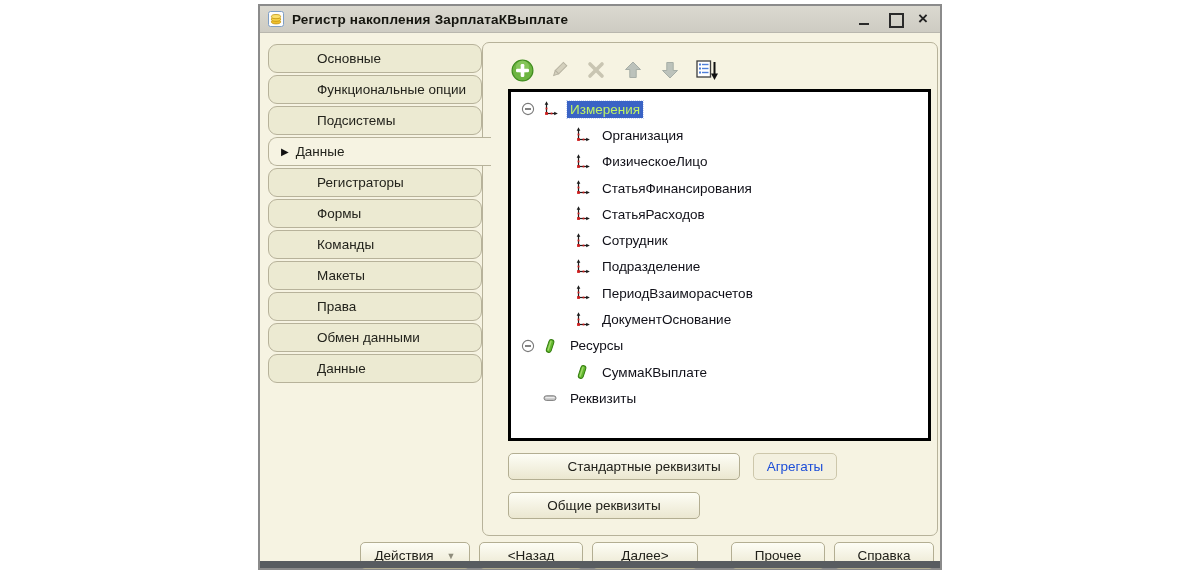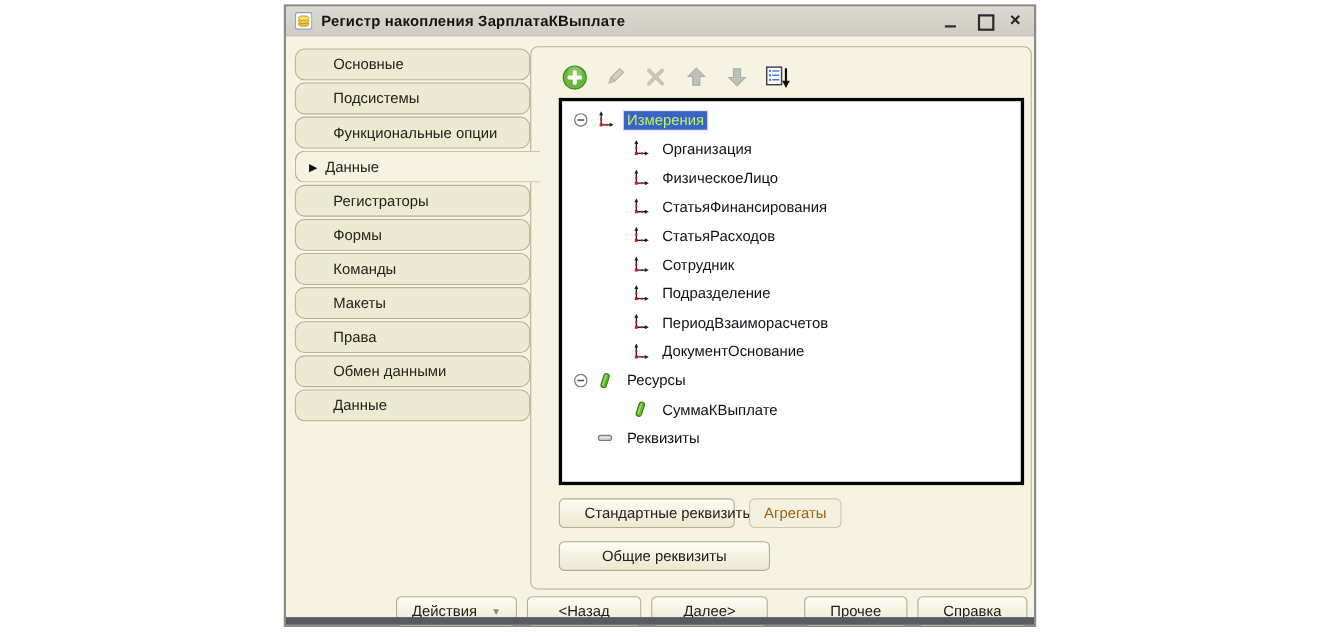--- a/index.html
+++ b/index.html
@@ -25,21 +25,21 @@
   .wc { width:14px; height:14px; position:relative; cursor:default; }
   .wc-min::before { content:""; position:absolute; left:1px; bottom:1px; width:10px; height:2.5px; background:#2a2a2a; }
   .wc-max::before { content:""; position:absolute; left:1px; top:1px; width:11px; height:11px; border:2px solid #2a2a2a; }
   .wc-close { font-size:17px; font-weight:700; color:#222; line-height:13px; width:auto; }
 
   
   .tab-list { position:absolute; left:8px; top:38px; width:214px; }
   .tab {
     position:relative; height:29px; margin-bottom:2px; border:1px solid #b7b29a;
     border-radius:9px; background:#ecead2; display:flex; align-items:center;
-    padding-left:34px; font-size:13.5px; color:#23231c; cursor:default;
+    padding-left:48px; font-size:13.5px; color:#23231c; cursor:default;
   }
   .tab.selected {
     background:#f6f3e2; width:calc(100% + 9px); border-right:none;
     border-radius:9px 0 0 9px; z-index:3; padding-left:12px;
   }
   .tab-arrow { font-size:10px; color:#111; margin-right:7px; }
 
   
   .panel {
     position:absolute; left:222px; top:36px; width:456px; height:494px;
@@ -61,34 +61,34 @@
   .tree-label { margin-left:9px; padding:1px 3px; white-space:nowrap; }
   .tree-label.selected { background:#3a63c5; color:#bef264; outline:1px dotted #cdd8f2; }
 
   
   .btn {
     display:inline-flex; align-items:center; justify-content:center;
     height:27px; border:1px solid #b3ae92; border-radius:5px;
     background:linear-gradient(#fdfdf5,#ebe7d0); font-size:13.5px; color:#20201a;
     font-family:"Liberation Sans", sans-serif; cursor:default; white-space:nowrap;
   }
-  .btn:disabled, .btn.disabled { color:#a16207; border-color:#cdc7ab; background:#f3f0df; }
+  .btn:disabled, .btn.disabled { color:#1d4ed8; border-color:#cdc7ab; background:#f3f0df; }
   .panel-btn-row { margin:12px 0 0 25px; display:flex; align-items:center; }
   .panel-btn-row .gap { width:13px; }
 
   .bottom-row {
     position:absolute; left:0; right:6px; top:536px; display:flex; justify-content:flex-end;
     align-items:center; gap:9px;
   }
   .bottom-row .pre-gap { width:15px; }
   .dd-arrow { font-size:9px; color:#8e8c7c; margin-left:13px; }
 
   .w-actions { width:110px; } .w-back { width:104px; } .w-next { width:106px; }
   .w-close { width:94px; } .w-help { width:100px; }
-  .w-std { width:160px;padding-left:40px; } .w-agg { width:84px; } .w-common { width:192px; }
+  .w-std { width:232px;padding-left:40px; } .w-agg { width:84px; } .w-common { width:192px; }
 </style>
 </head>
 <body>
 
 <div class="window">
 
   <div class="titlebar">
     <span class="app-icon"><svg width="16" height="16" viewBox="0 0 16 16">
     <rect x="0.5" y="0.5" width="15" height="15" rx="2" fill="#fdfdfd" stroke="#7f9fc6"></rect>
     <ellipse cx="8" cy="10.8" rx="4.6" ry="2.1" fill="#f0bf2c" stroke="#c2940e" stroke-width="0.8"></ellipse>
@@ -101,24 +101,24 @@
       <span class="wc wc-max"></span>
       <span class="wc wc-close">×</span>
     </div>
   </div>
 
   <div class="tab-list">
       <div class="tab">
         <span>Основные</span>
       </div>
       <div class="tab">
+        <span>Функциональные опции</span>
+      </div>
+      <div class="tab">
         <span>Подсистемы</span>
-      </div>
-      <div class="tab">
-        <span>Функциональные опции</span>
       </div>
       <div class="tab selected">
         <span class="tab-arrow">▶</span>
         <span>Данные</span>
       </div>
       <div class="tab">
         <span>Регистраторы</span>
       </div>
       <div class="tab">
         <span>Формы</span>

